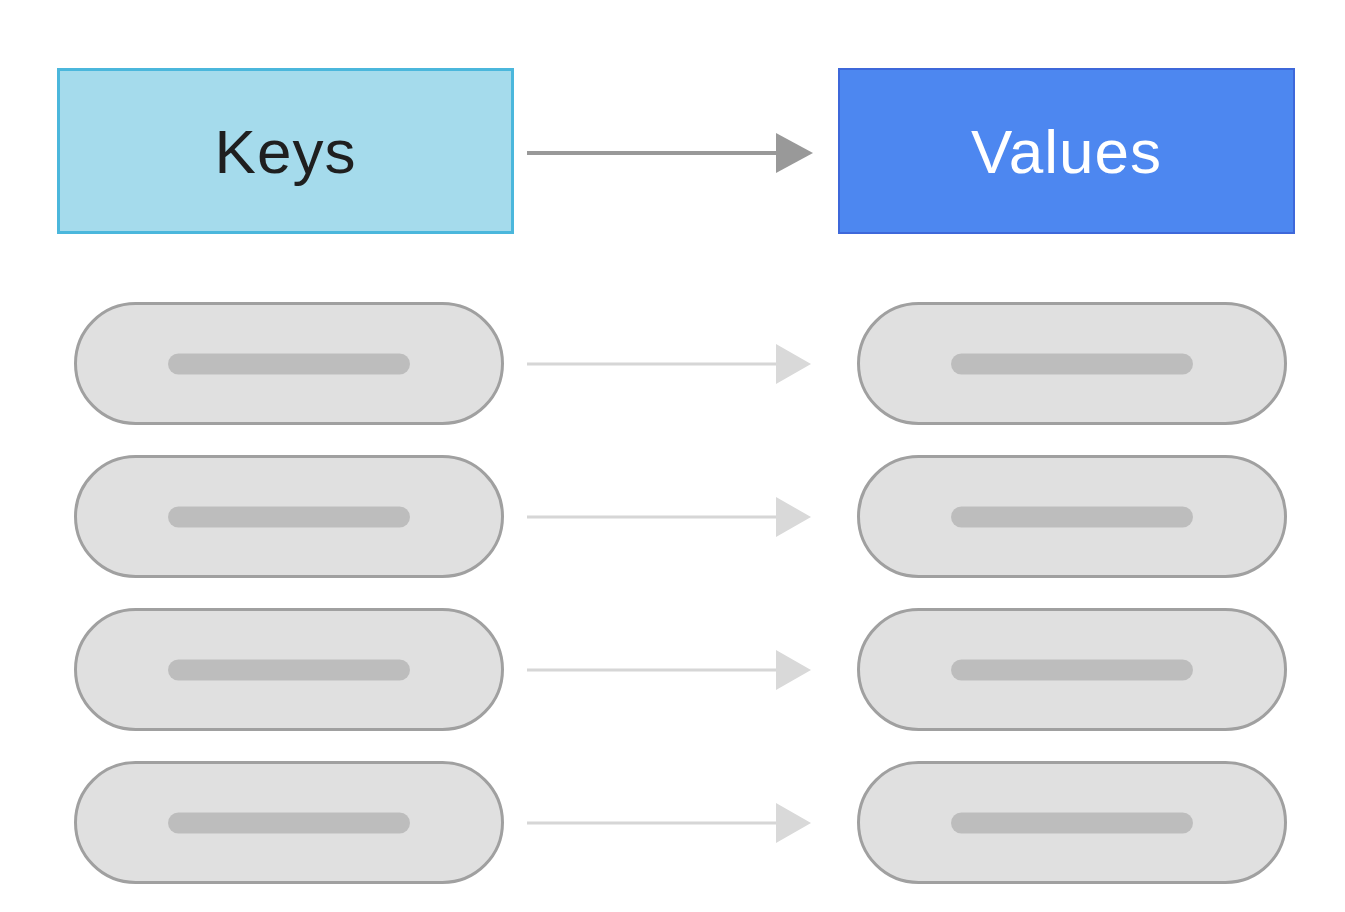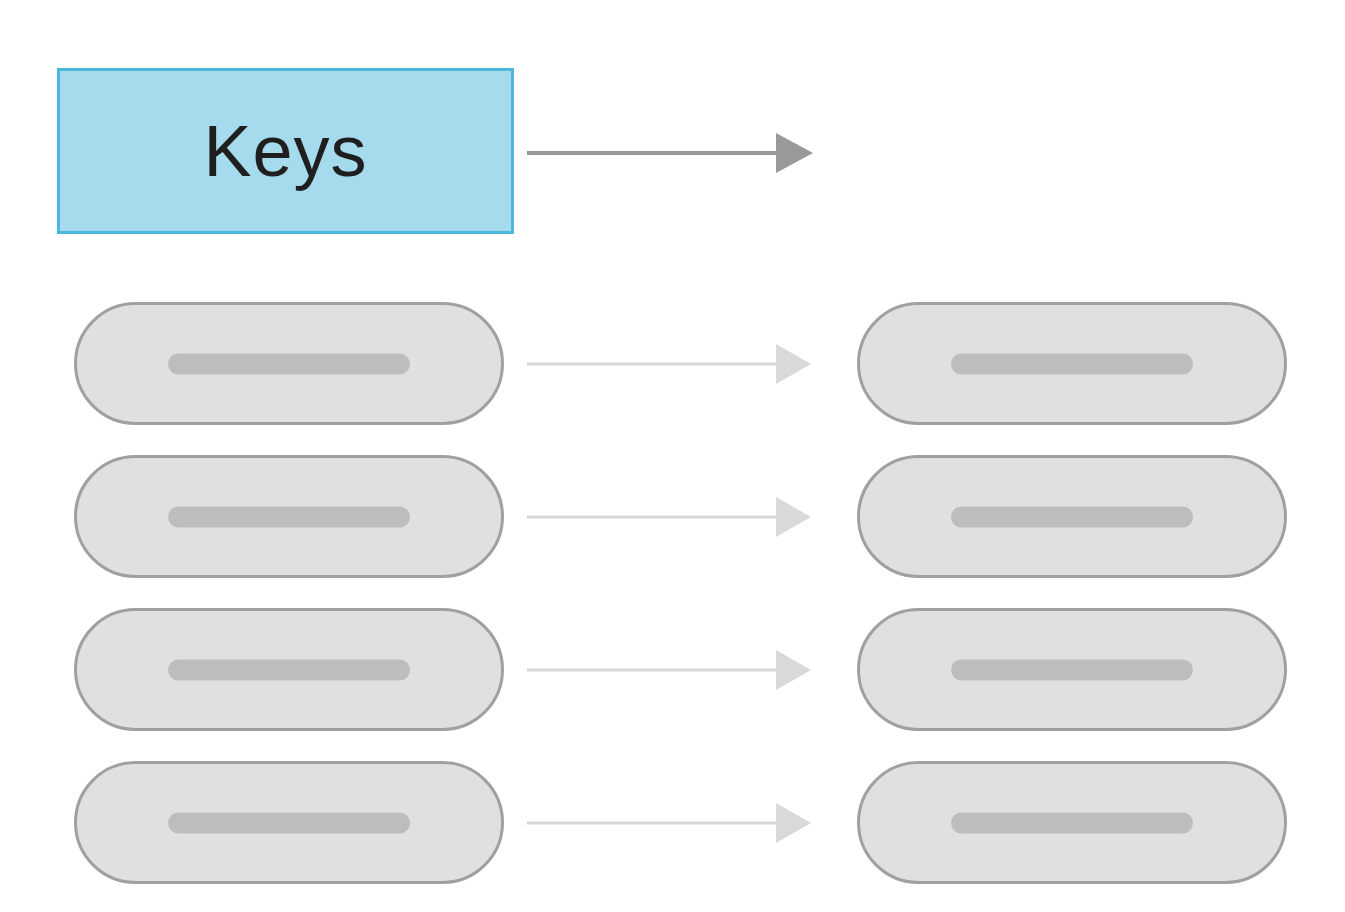--- a/index.html
+++ b/index.html
@@ -20,21 +20,21 @@
   }
   .box {
     position: absolute;
     top: 68px;
     width: 457px;
     height: 166px;
     box-sizing: border-box;
     display: flex;
     align-items: center;
     justify-content: center;
-    font-size: 72px;
+    font-size: 62px;
     letter-spacing: 1px;
   }
   .box.keys {
     left: 57px;
     background: var(--keys-fill);
     border: 3px solid var(--keys-border);
     color: var(--keys-text);
   }
   .box.values {
     left: 838px;
@@ -105,20 +105,23 @@
 
   <div class="box keys">
     <span>Keys</span>
   </div>
 
   <svg class="arrow header-arrow" viewBox="0 0 300 44" aria-hidden="true">
     <line x1="7" y1="22" x2="258" y2="22"></line>
     <polygon points="256,2 256,42 293,22"></polygon>
   </svg>
 
+  <div class="box values">
+    <span>Values</span>
+  </div>
 
   <div id="rows">
   <div class="row" style="top: 302px;">
     <div class="pill left">
       <div class="bar"></div>
     </div>
     <svg class="arrow row-arrow" viewBox="0 0 300 44" aria-hidden="true">
       <line x1="7" y1="22" x2="258" y2="22"></line>
       <polygon points="256,2 256,42 291,22"></polygon>
     </svg>

